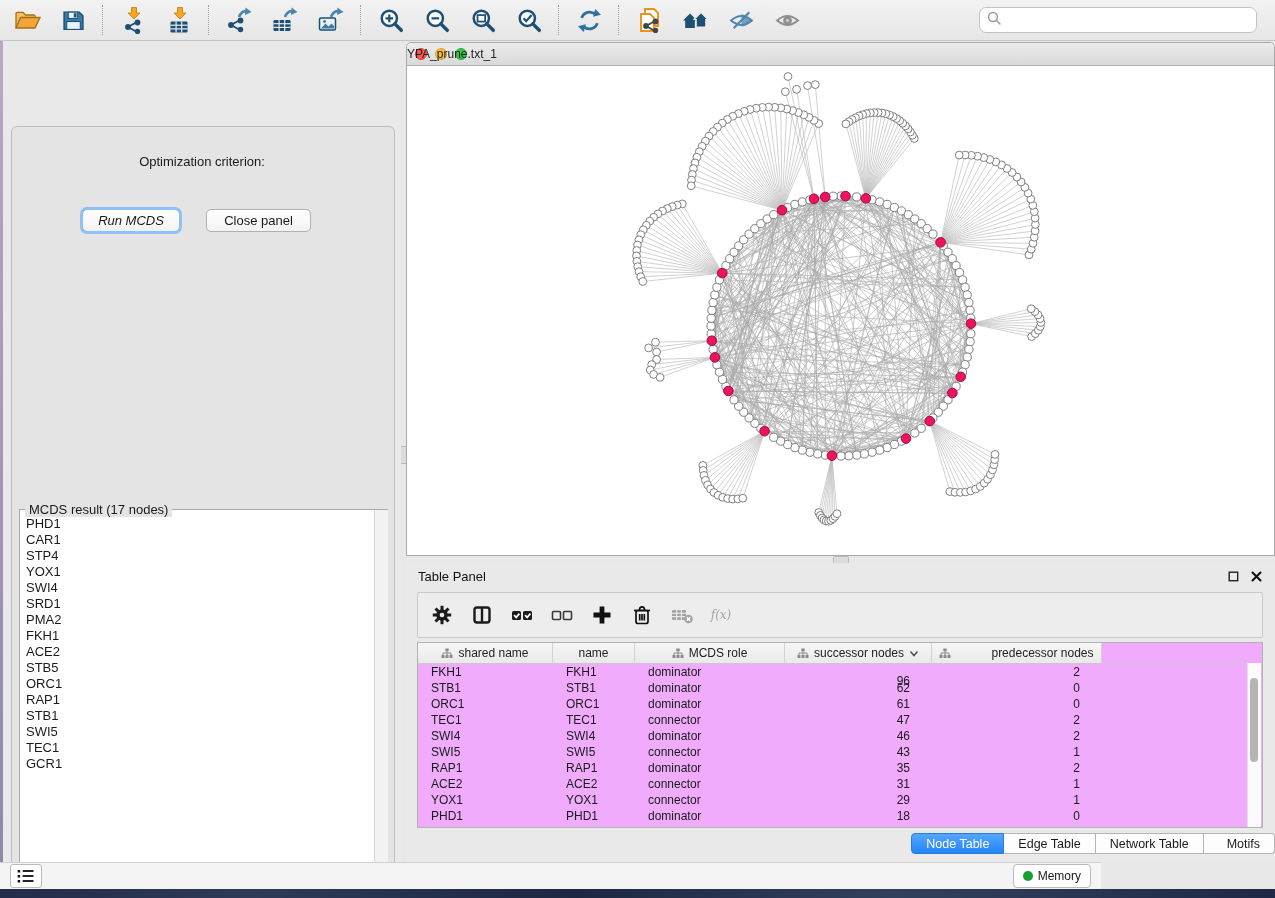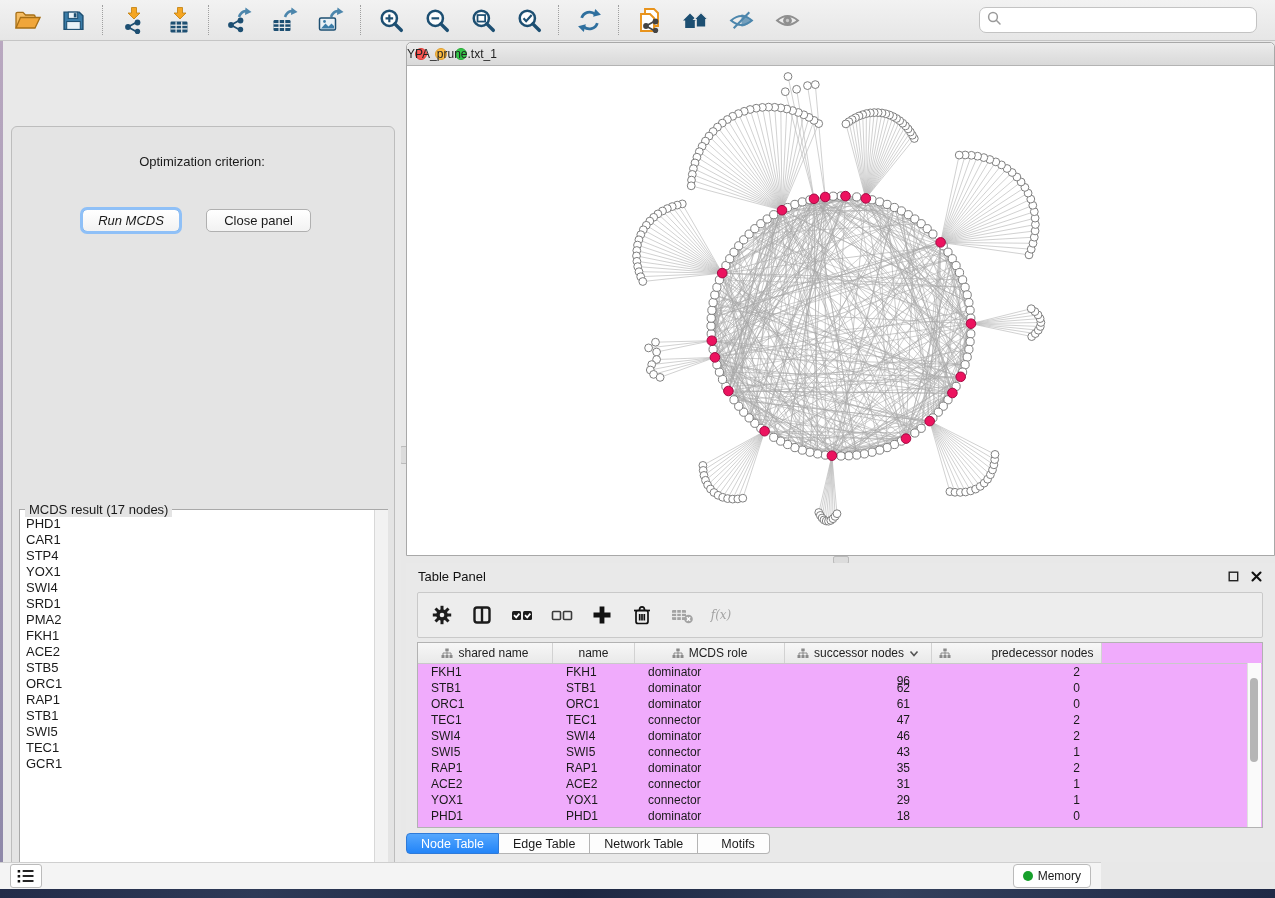--- a/index.html
+++ b/index.html
@@ -72,21 +72,21 @@
   #node-table{left:11px;top:79px;width:846px;height:186px;background:#f0abfc;border:1px solid #b2b2b2;
      box-sizing:border-box;position:absolute;overflow:hidden;}
   #nt-header{display:flex;height:20px;border-bottom:1px solid #c9c9c9;font-size:12px;}
   .nt-hcell{background:linear-gradient(#f7f7f7,#e9e9e9);border-right:1px solid #d2d2d2;
      display:flex;align-items:center;justify-content:center;gap:5px;box-sizing:border-box;color:#222;}
   .nt-row{display:flex;height:16px;font-size:12px;align-items:center;}
   .nt-cell{box-sizing:border-box;white-space:nowrap;overflow:hidden;}
   .nt-cell.num{text-align:right;}
   #nt-scroll{position:absolute;right:1px;top:20px;width:13px;height:164px;background:#fafafa;border-left:1px solid #e0e0e0;}
   #nt-thumb{position:absolute;left:2px;top:15px;width:8px;height:84px;background:#b5b5b5;border-radius:4px;}
-  #tp-tabs{position:absolute;left:0;top:270px;width:100%;display:flex;justify-content:flex-start;}
+  #tp-tabs{position:absolute;left:0;top:270px;width:100%;display:flex;justify-content:flex-end;}
   .tp-tab{height:21px;display:flex;align-items:center;font-size:12.5px;background:#fdfdfd;
      border:1px solid #b4b4b4;border-left:none;padding:0 14px;box-sizing:border-box;}
   .tp-tab:first-child{border-left:1px solid #b4b4b4;border-radius:4px 0 0 4px;}
   .tp-tab:last-child{border-radius:0 4px 4px 0;padding-left:23px;}
   .tp-tab.active{background:linear-gradient(#55a7fd,#2284f8);color:#fff;border-color:#2e7ad8;}
   
   #status-bar{left:0;top:862px;width:1101px;height:27px;background:#f4f4f4;border-top:1px solid #cfcfcf;
      display:flex;align-items:center;padding:0 10px;box-sizing:border-box;}
   #list-btn{width:30px;height:22px;background:#fff;border:1px solid #bbb;border-radius:3px;
      display:flex;align-items:center;justify-content:center;}

